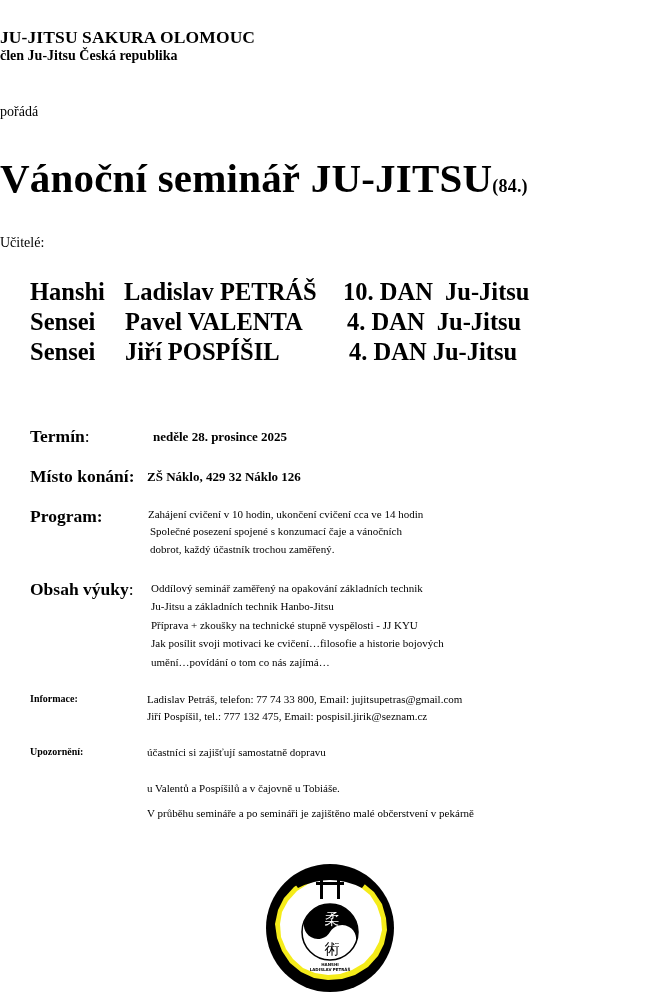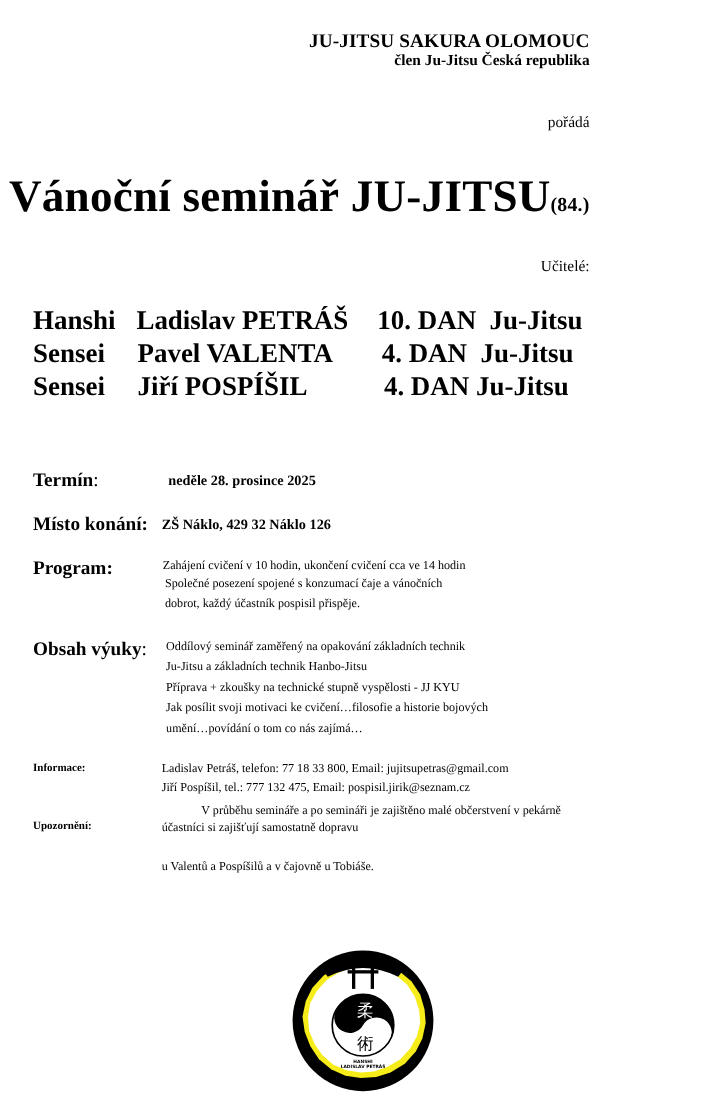--- a/index.html
+++ b/index.html
@@ -1,21 +1,21 @@
 <!DOCTYPE html>
 <html><head>
   <meta charset="utf-8">
   <style>
     html, body { margin: 0; padding: 0; background: #ffffff; }
     body {
       width: 658px; height: 1000px; position: relative; overflow: hidden;
       font-family: "Liberation Serif", "DejaVu Serif", serif; color: #000;
     }
     .abs { position: absolute; white-space: nowrap; }
-    .center { left: 0; width: 536px; text-align: right; }
+    .center { left: 0; width: 536px; text-align: left; }
 
     .org-title { top: 27px; font-size: 17.5px; font-weight: bold; letter-spacing: 0.1px; }
     .org-sub { top: 48px; font-size: 14px; font-weight: bold; }
     .organizes { top: 104px; font-size: 14px; }
     .main-title { top: 154px; font-size: 41px; font-weight: bold; letter-spacing: 0.2px; }
     .main-title .ed { font-size: 18px; }
     .teachers-label { top: 235px; font-size: 14px; }
 
     .teacher { font-size: 24.5px; font-weight: bold; }
     .t-title { left: 30px; }
@@ -66,38 +66,38 @@
     <span>Termín</span><span class="normal">:</span>
   </div>
   <div class="abs val-bold" style="top:429px; left:153px;">neděle 28. prosince 2025</div>
 
   <div class="abs lbl-lg" style="top:466px;">Místo konání:</div>
   <div class="abs val-bold" style="top:469px; left:147px;">ZŠ Náklo, 429 32 Náklo 126</div>
 
   <div class="abs lbl-lg" style="top:506px;">Program:</div>
   <div class="abs body-line" style="top:508px; left:148px;">Zahájení cvičení v 10 hodin, ukončení cvičení cca ve 14 hodin</div>
   <div class="abs body-line" style="top:525px; left:150px;">Společné posezení spojené s konzumací čaje a vánočních</div>
-  <div class="abs body-line" style="top:543px; left:150px;">dobrot, každý účastník pospisil přispěje.</div>
+  <div class="abs body-line" style="top:543px; left:150px;">dobrot, každý účastník trochou zaměřený.</div>
 
   <div class="abs lbl-lg" style="top:579px;">
     <span>Obsah výuky</span><span class="normal">:</span>
   </div>
   <div class="abs body-line" style="top:582px; left:151px;">Oddílový seminář zaměřený na opakování základních technik</div>
   <div class="abs body-line" style="top:600px; left:151px;">Ju-Jitsu a základních technik Hanbo-Jitsu</div>
   <div class="abs body-line" style="top:619px; left:151px;">Příprava + zkoušky na technické stupně vyspělosti - JJ KYU</div>
   <div class="abs body-line" style="top:637px; left:151px;">Jak posílit svoji motivaci ke cvičení…filosofie a historie bojových</div>
   <div class="abs body-line" style="top:656px; left:151px;">umění…povídání o tom co nás zajímá…</div>
 
   <div class="abs lbl-sm" style="top:693px;">Informace:</div>
-  <div class="abs body-line" style="top:693px;">Ladislav Petráš, telefon: 77 18 33 800, Email: jujitsupetras@gmail.com</div>
+  <div class="abs body-line" style="top:693px;">Ladislav Petráš, telefon: 77 74 33 800, Email: jujitsupetras@gmail.com</div>
   <div class="abs body-line" style="top:710px;">Jiří Pospíšil, tel.: 777 132 475, Email: pospisil.jirik@seznam.cz</div>
 
   <div class="abs lbl-sm" style="top:746px;">Upozornění:</div>
   <div class="abs body-line" style="top:746px;">účastníci si zajišťují samostatně dopravu</div>
-  <div class="abs body-line" style="top:731px;margin-left:36px;">V průběhu semináře a po semináři je zajištěno malé občerstvení v pekárně</div>
+  <div class="abs body-line" style="top:807px;">V průběhu semináře a po semináři je zajištěno malé občerstvení v pekárně</div>
   <div class="abs body-line" style="top:782px;">u Valentů a Pospíšilů a v čajovně u Tobiáše.</div>
 
   <div class="logo">
     <svg width="136" height="136" viewBox="0 0 136 136">
 
       <circle cx="68" cy="70" r="64" fill="#000"></circle>
 
       <polygon fill="#f5ec1a" points="68,14 86,17 100,24 112,34 120,46 124,60 125,72 122,86 116,98 106,109 93,117 80,121 66,122 52,120 39,114 28,105 20,93 15,80 13,66 16,52 22,40 32,29 44,21 56,16"></polygon>
 
       <polygon fill="#fff" points="68,19 84,22 97,28 108,37 115,48 119,60 120,72 117,84 111,95 102,105 90,112 78,116 66,117 53,115 41,110 31,101 24,91 19,79 18,66 20,54 26,43 35,33 46,26 57,21"></polygon>

